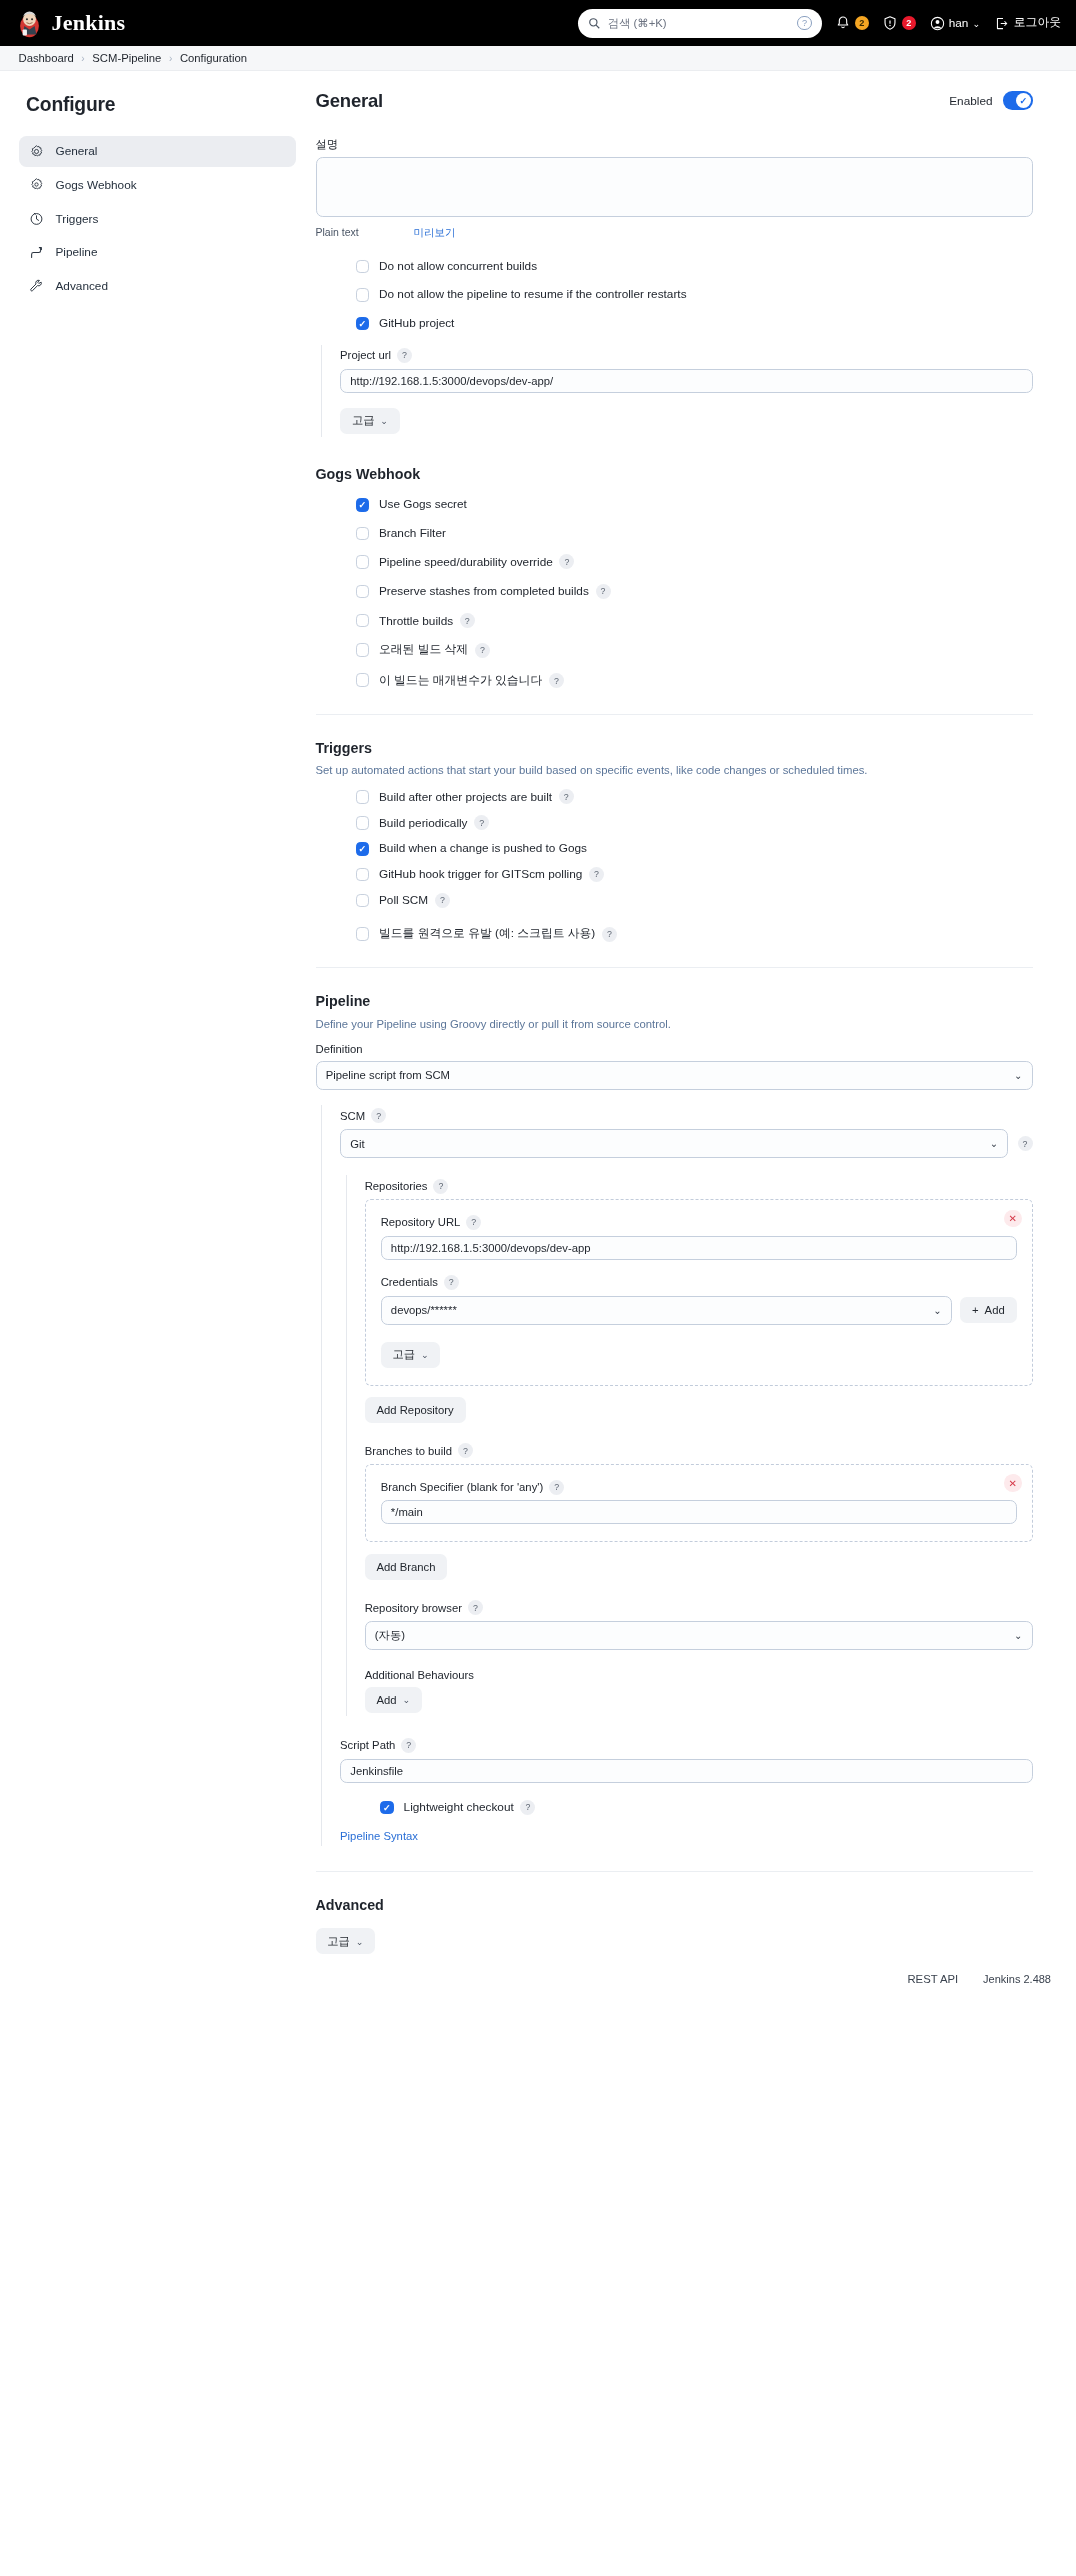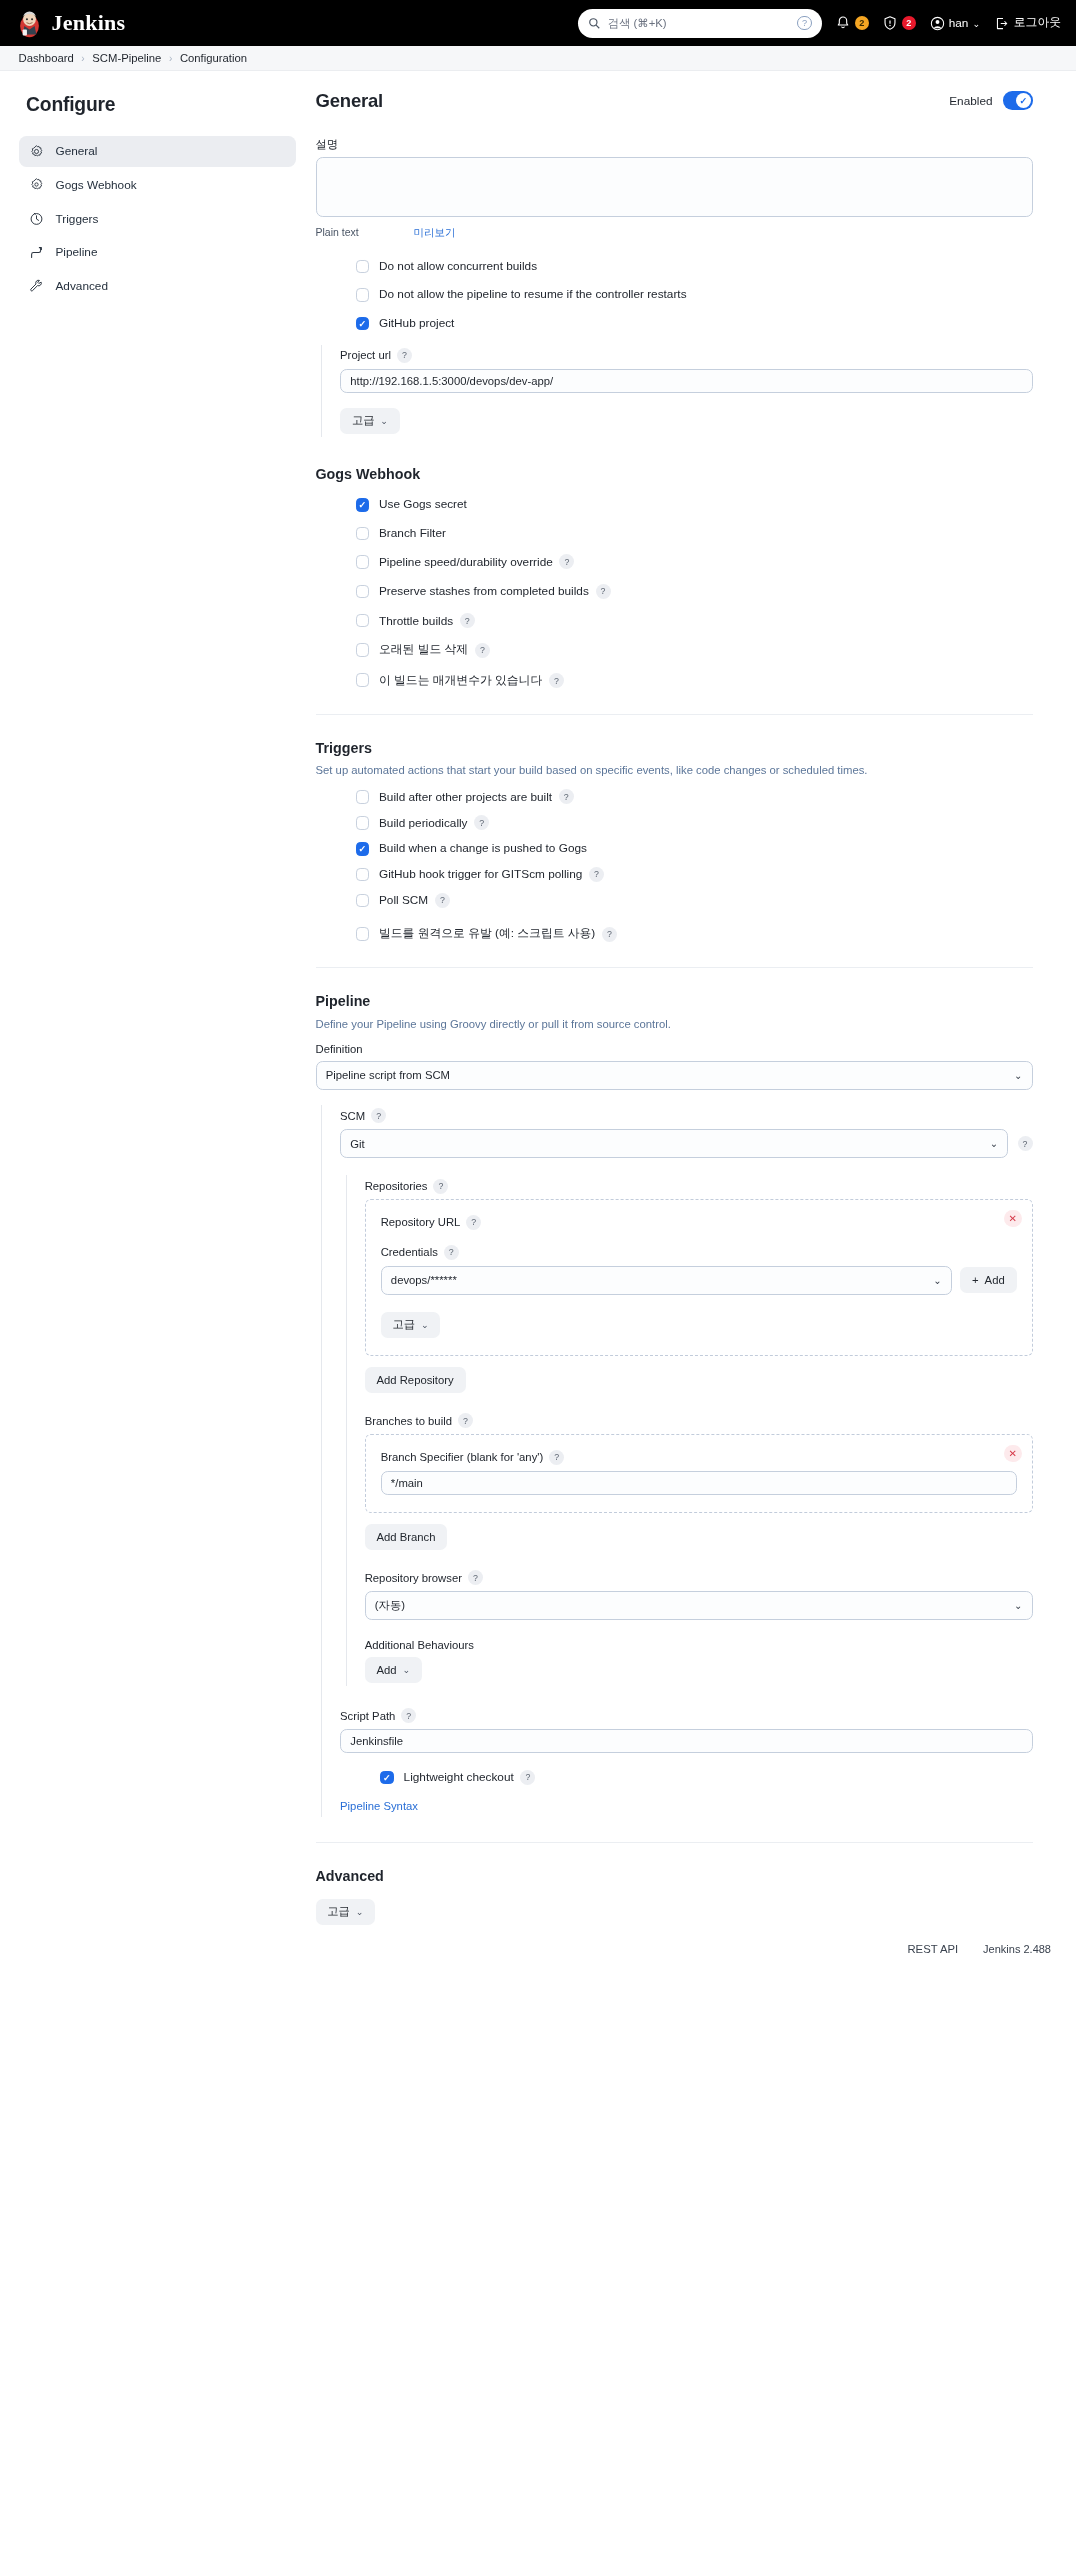--- a/index.html
+++ b/index.html
@@ -492,20 +492,21 @@
           <span>Repositories</span>
           <span class="helpq">?</span>
         </div>
 
         <div class="dashed-block">
           <span class="del-x">✕</span>
           <div class="field-label">
             <span>Repository URL</span>
             <span class="helpq">?</span>
           </div>
+          <input class="txt" value="http://192.168.1.5:3000/devops/dev-app" style="">
 
           <div class="field-label" style="margin-top:15px">
             <span>Credentials</span>
             <span class="helpq">?</span>
           </div>
           <div class="row-inline">
             <div class="select">
               <span>devops/******</span>
               <span class="chev">⌄</span>
             </div>

